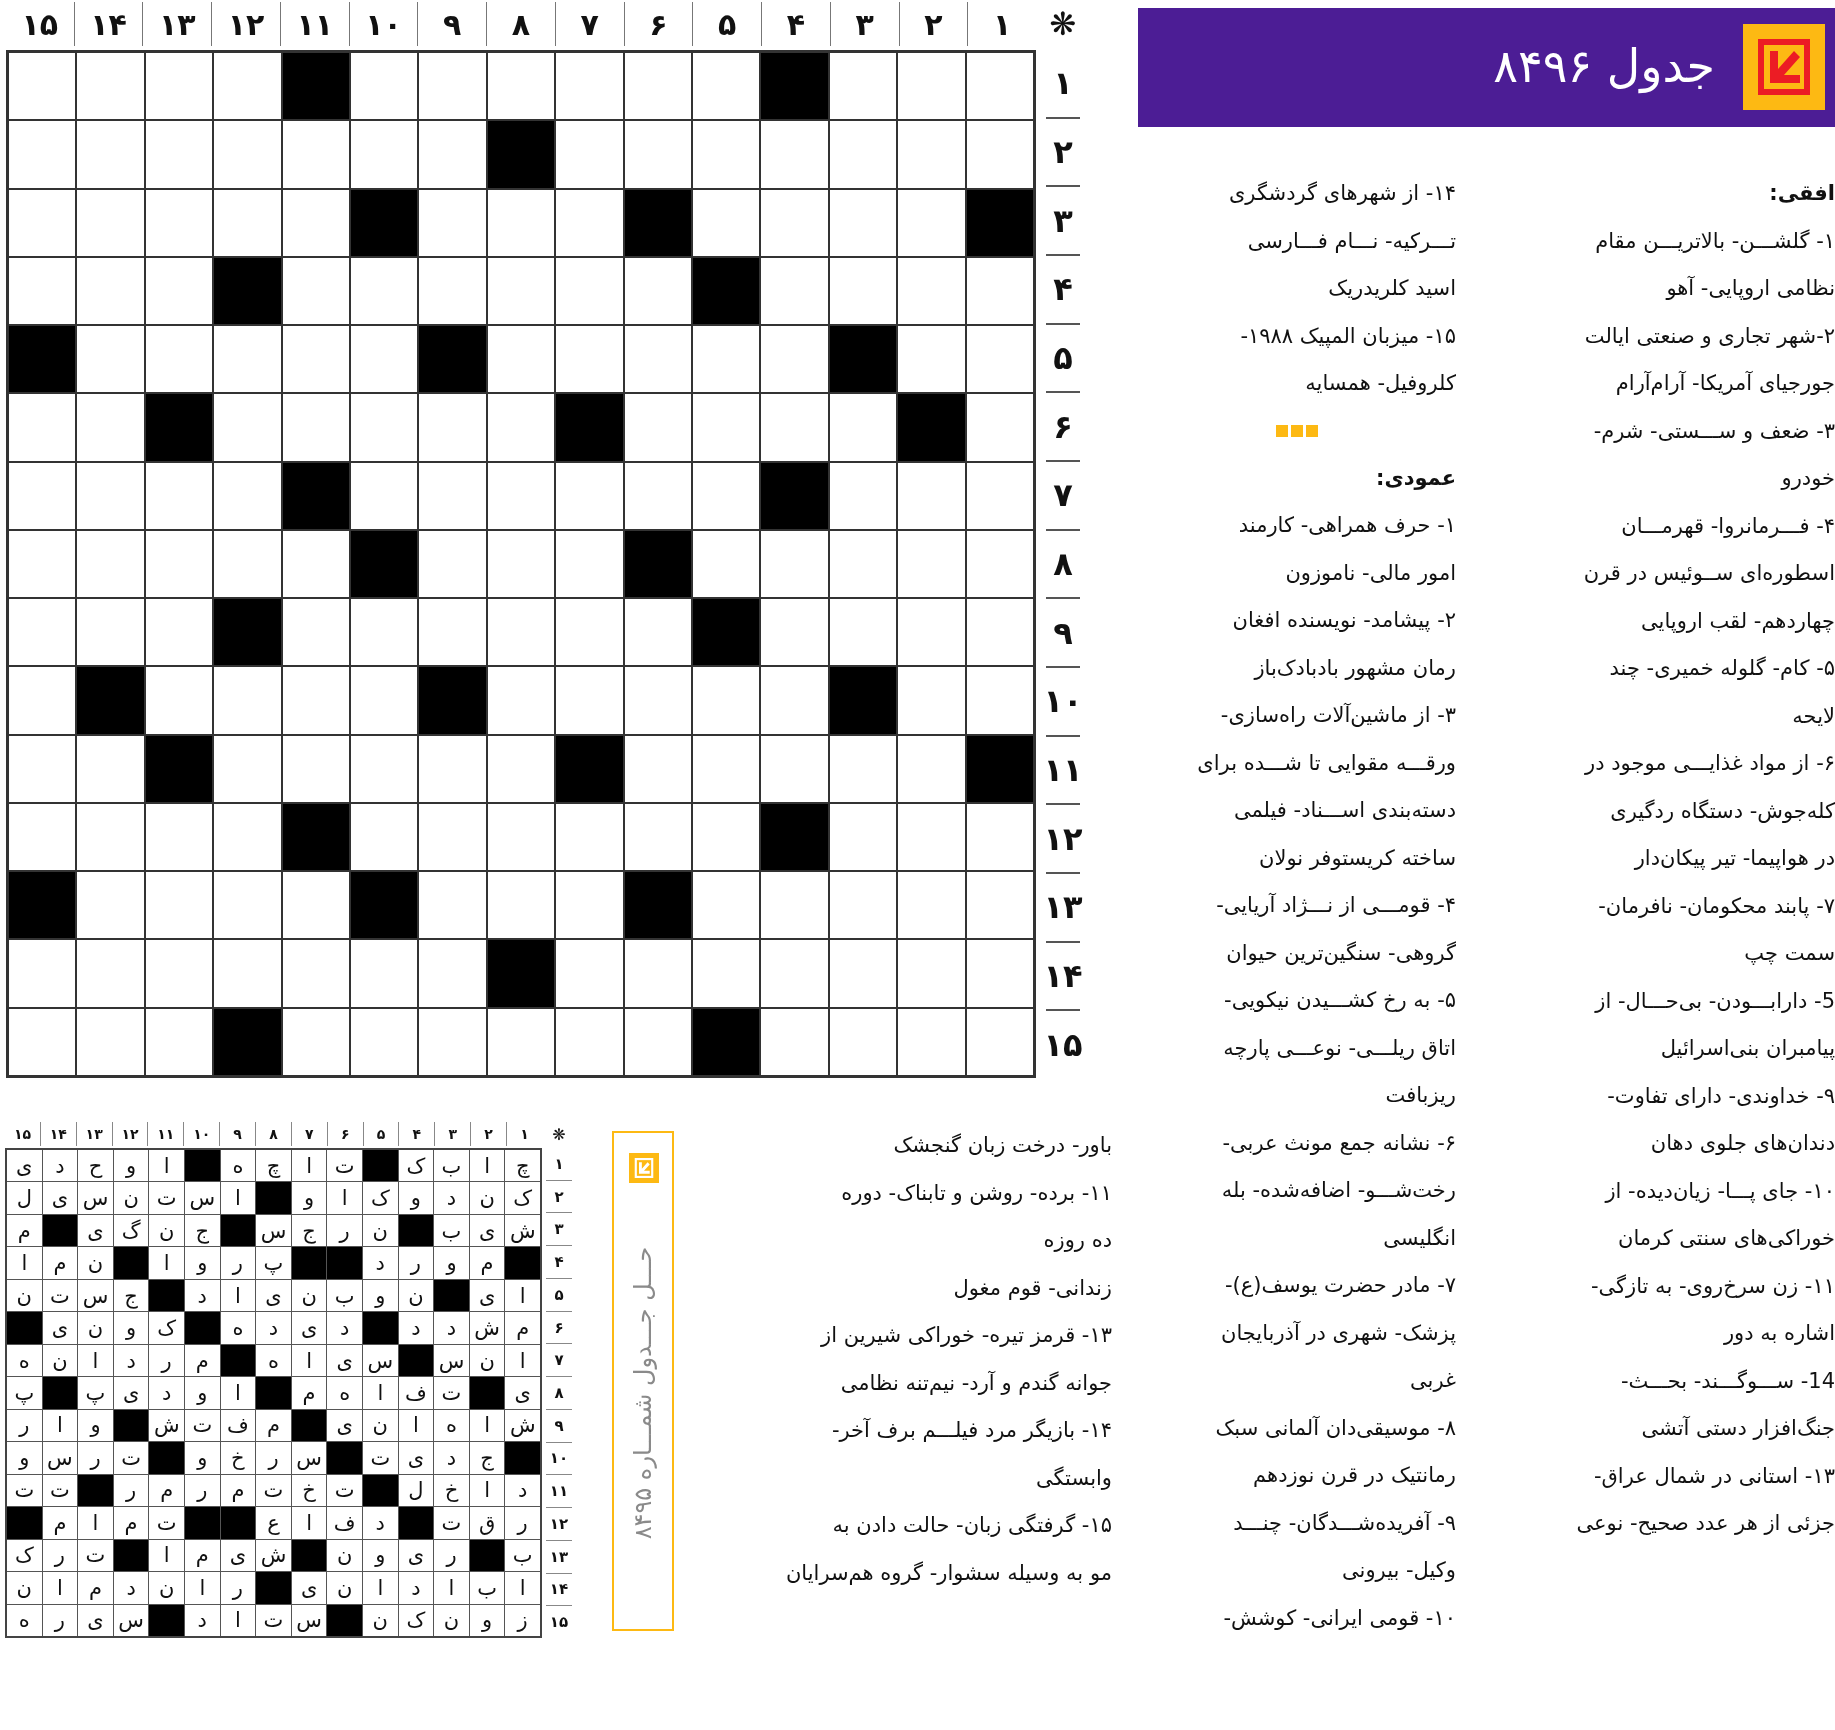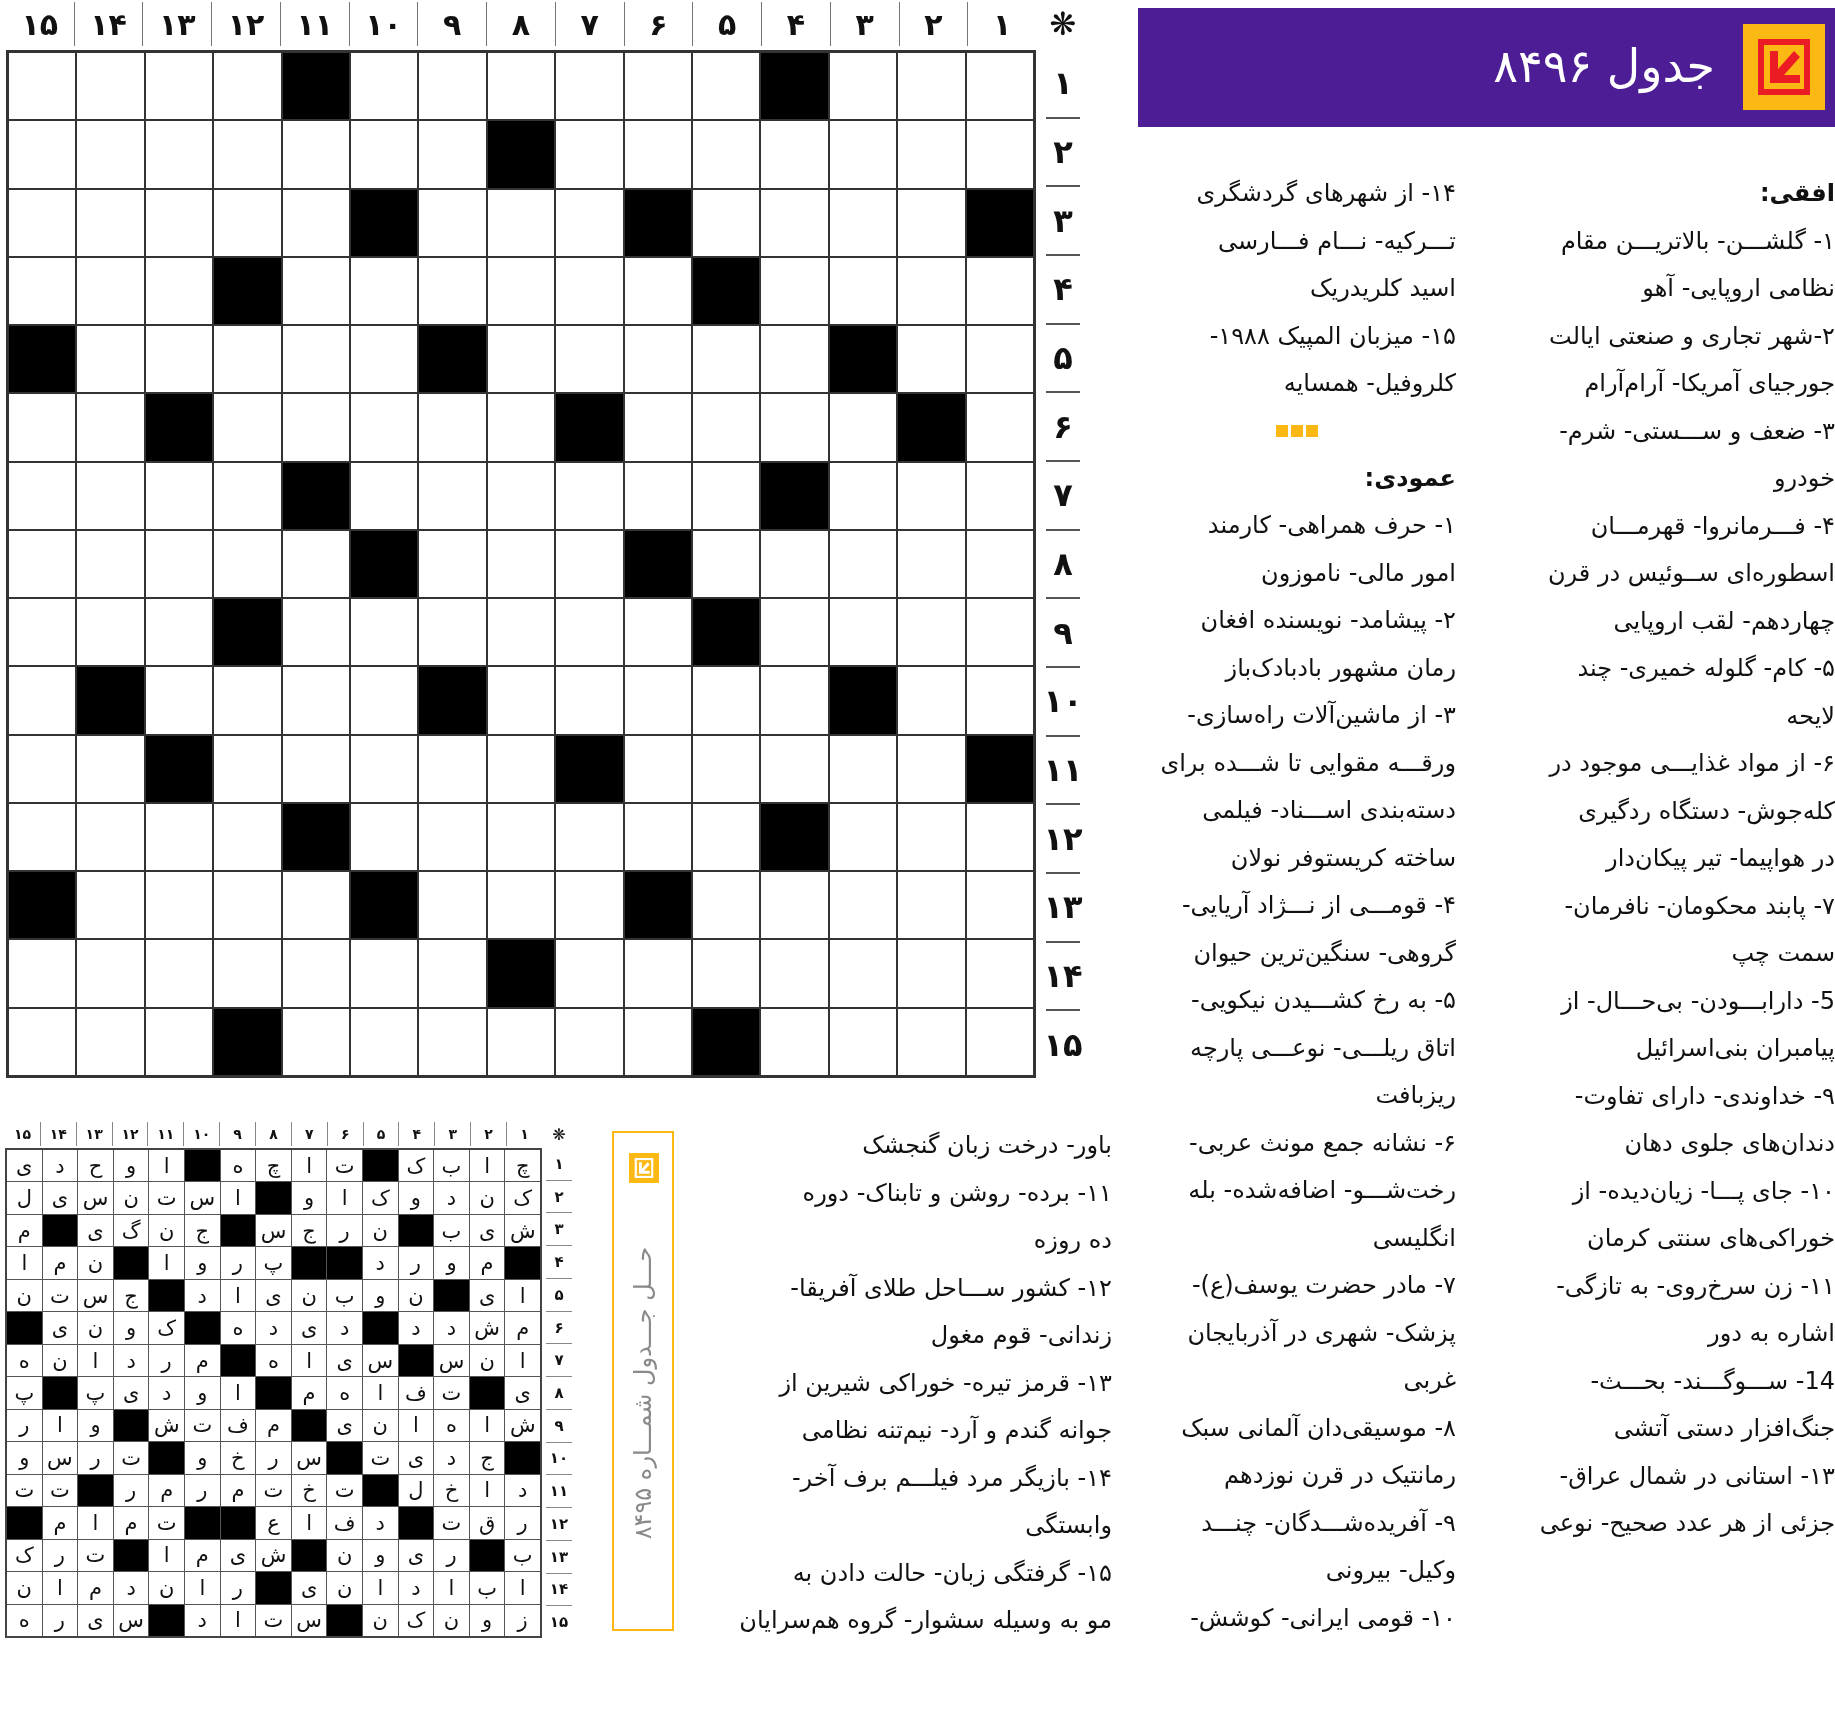--- a/index.html
+++ b/index.html
@@ -29,21 +29,21 @@
 
   
   .header { position:absolute; left:1138px; top:8px; width:697px; height:119px; background:#4c1d95;
             display:flex; align-items:center; justify-content:flex-end; direction:rtl; }
   .logo { position:absolute; right:10px; top:16px; width:82px; height:86px; background:#fdb913;
           display:flex; align-items:center; justify-content:center; }
   .header-title { position:absolute; right:120px; top:20px; color:#fff; font-size:46px;
                   line-height:76px; direction:rtl; font-family:"DejaVu Sans", sans-serif; }
 
   
-  .clues { position:absolute; direction:rtl; text-align:right; font-size:24px; line-height:47.5px; }
+  .clues { position:absolute; direction:rtl; text-align:right; font-size:21px; line-height:47.5px; }
   .clues .heading { font-weight:bold; }
   .clues p { margin:0; text-align:justify; text-align-last:right; }
   .col-right { left:1520px; top:170px; width:315px; }
   .col-mid { left:1138px; top:170px; width:318px; }
   .col-third { left:732px; top:1122px; width:380px; }
   .dots { display:flex; justify-content:center; gap:3px; height:47px; align-items:center; direction:ltr; }
   .dots span { width:12px; height:12px; background:#fdb913; display:block; }
 
   
   .sol-headers { position:absolute; left:5px; top:1122px; width:537px; height:24px; display:flex; direction:ltr; }
@@ -416,21 +416,20 @@
       <p>رمانتیک در قرن نوزدهم</p>
       <p>۹- آفریده‌شـــدگان- چنـــد</p>
       <p>وکیل- بیرونی</p>
       <p>۱۰- قومی ایرانی- کوشش-</p>
     </div>
 </div>
 <div class="clues col-third" id="col-third">
     <p>باور- درخت زبان گنجشک</p>
     <p>۱۱- برده- روشن و تابناک- دوره</p>
     <p>ده روزه</p>
-    <p>۱۲- کشور ســـاحل طلای آفریقا-</p>
     <p>زندانی- قوم مغول</p>
     <p>۱۳- قرمز تیره- خوراکی شیرین از</p>
     <p>جوانه گندم و آرد- نیم‌تنه نظامی</p>
     <p>۱۴- بازیگر مرد فیلـــم برف آخر-</p>
     <p>وابستگی</p>
     <p>۱۵- گرفتگی زبان- حالت دادن به</p>
     <p>مو به وسیله سشوار- گروه هم‌سرایان</p>
   </div>
 
 <div class="sol-headers" id="sol-headers">

